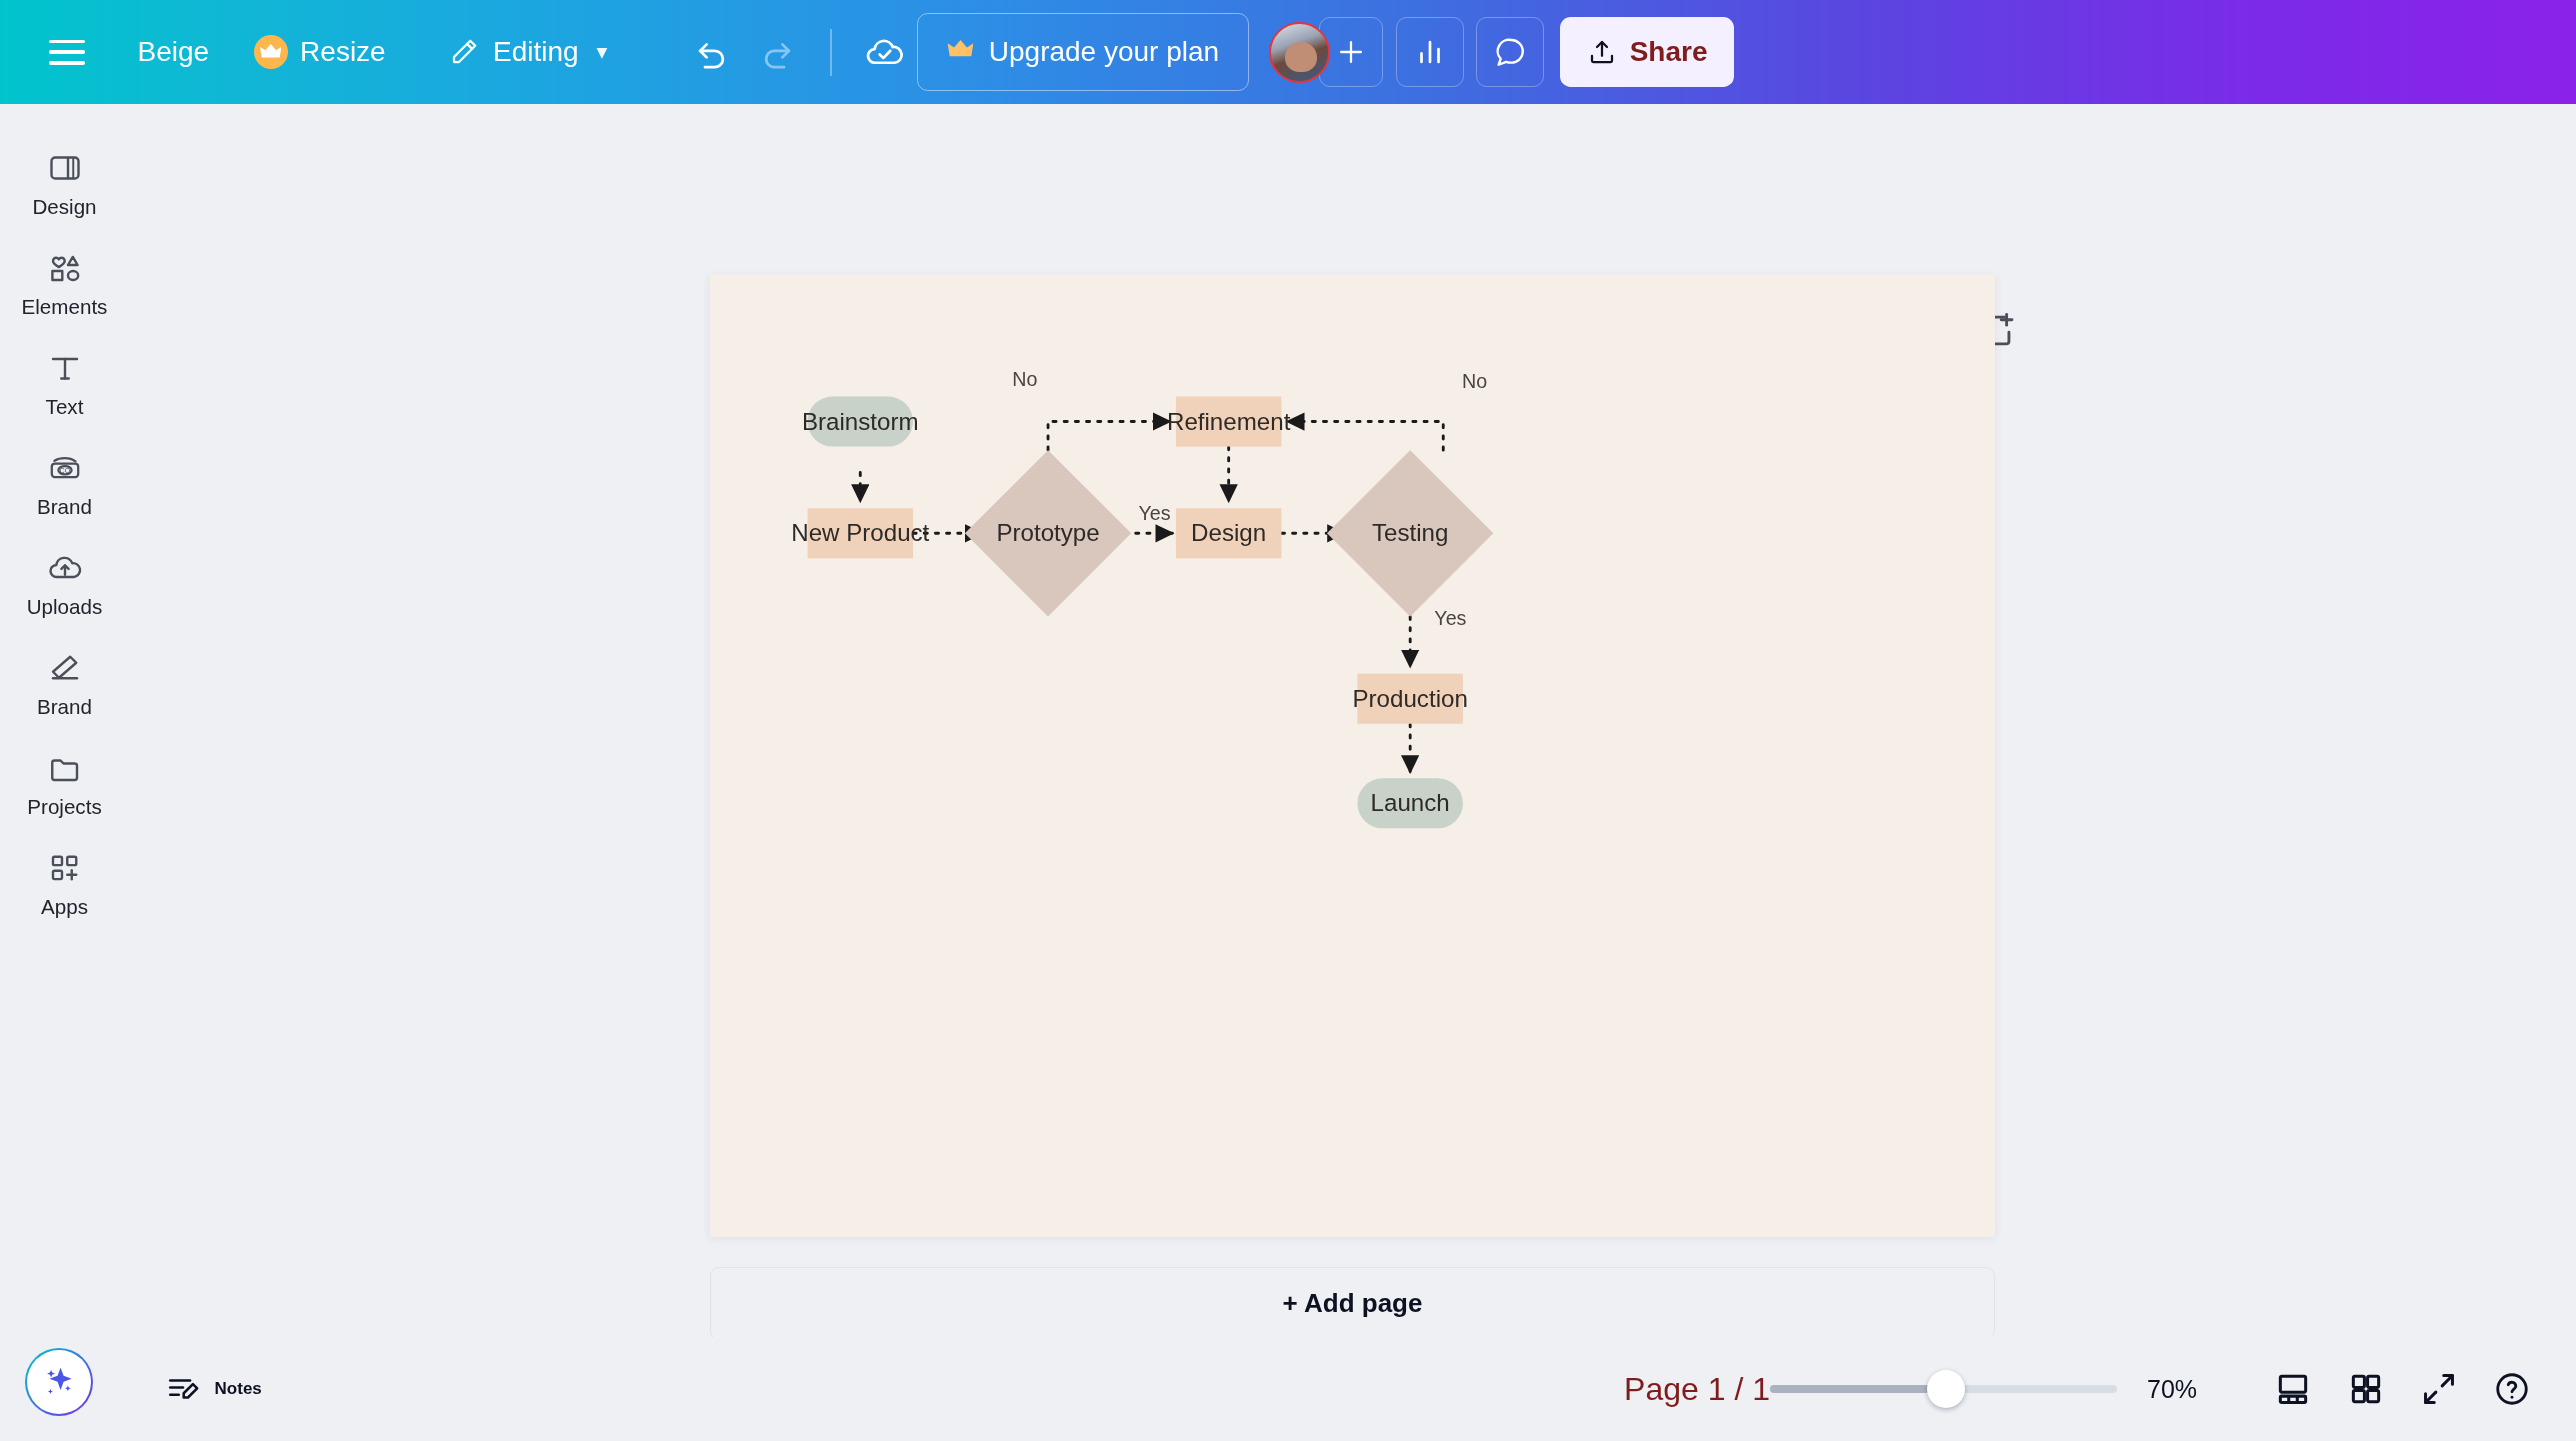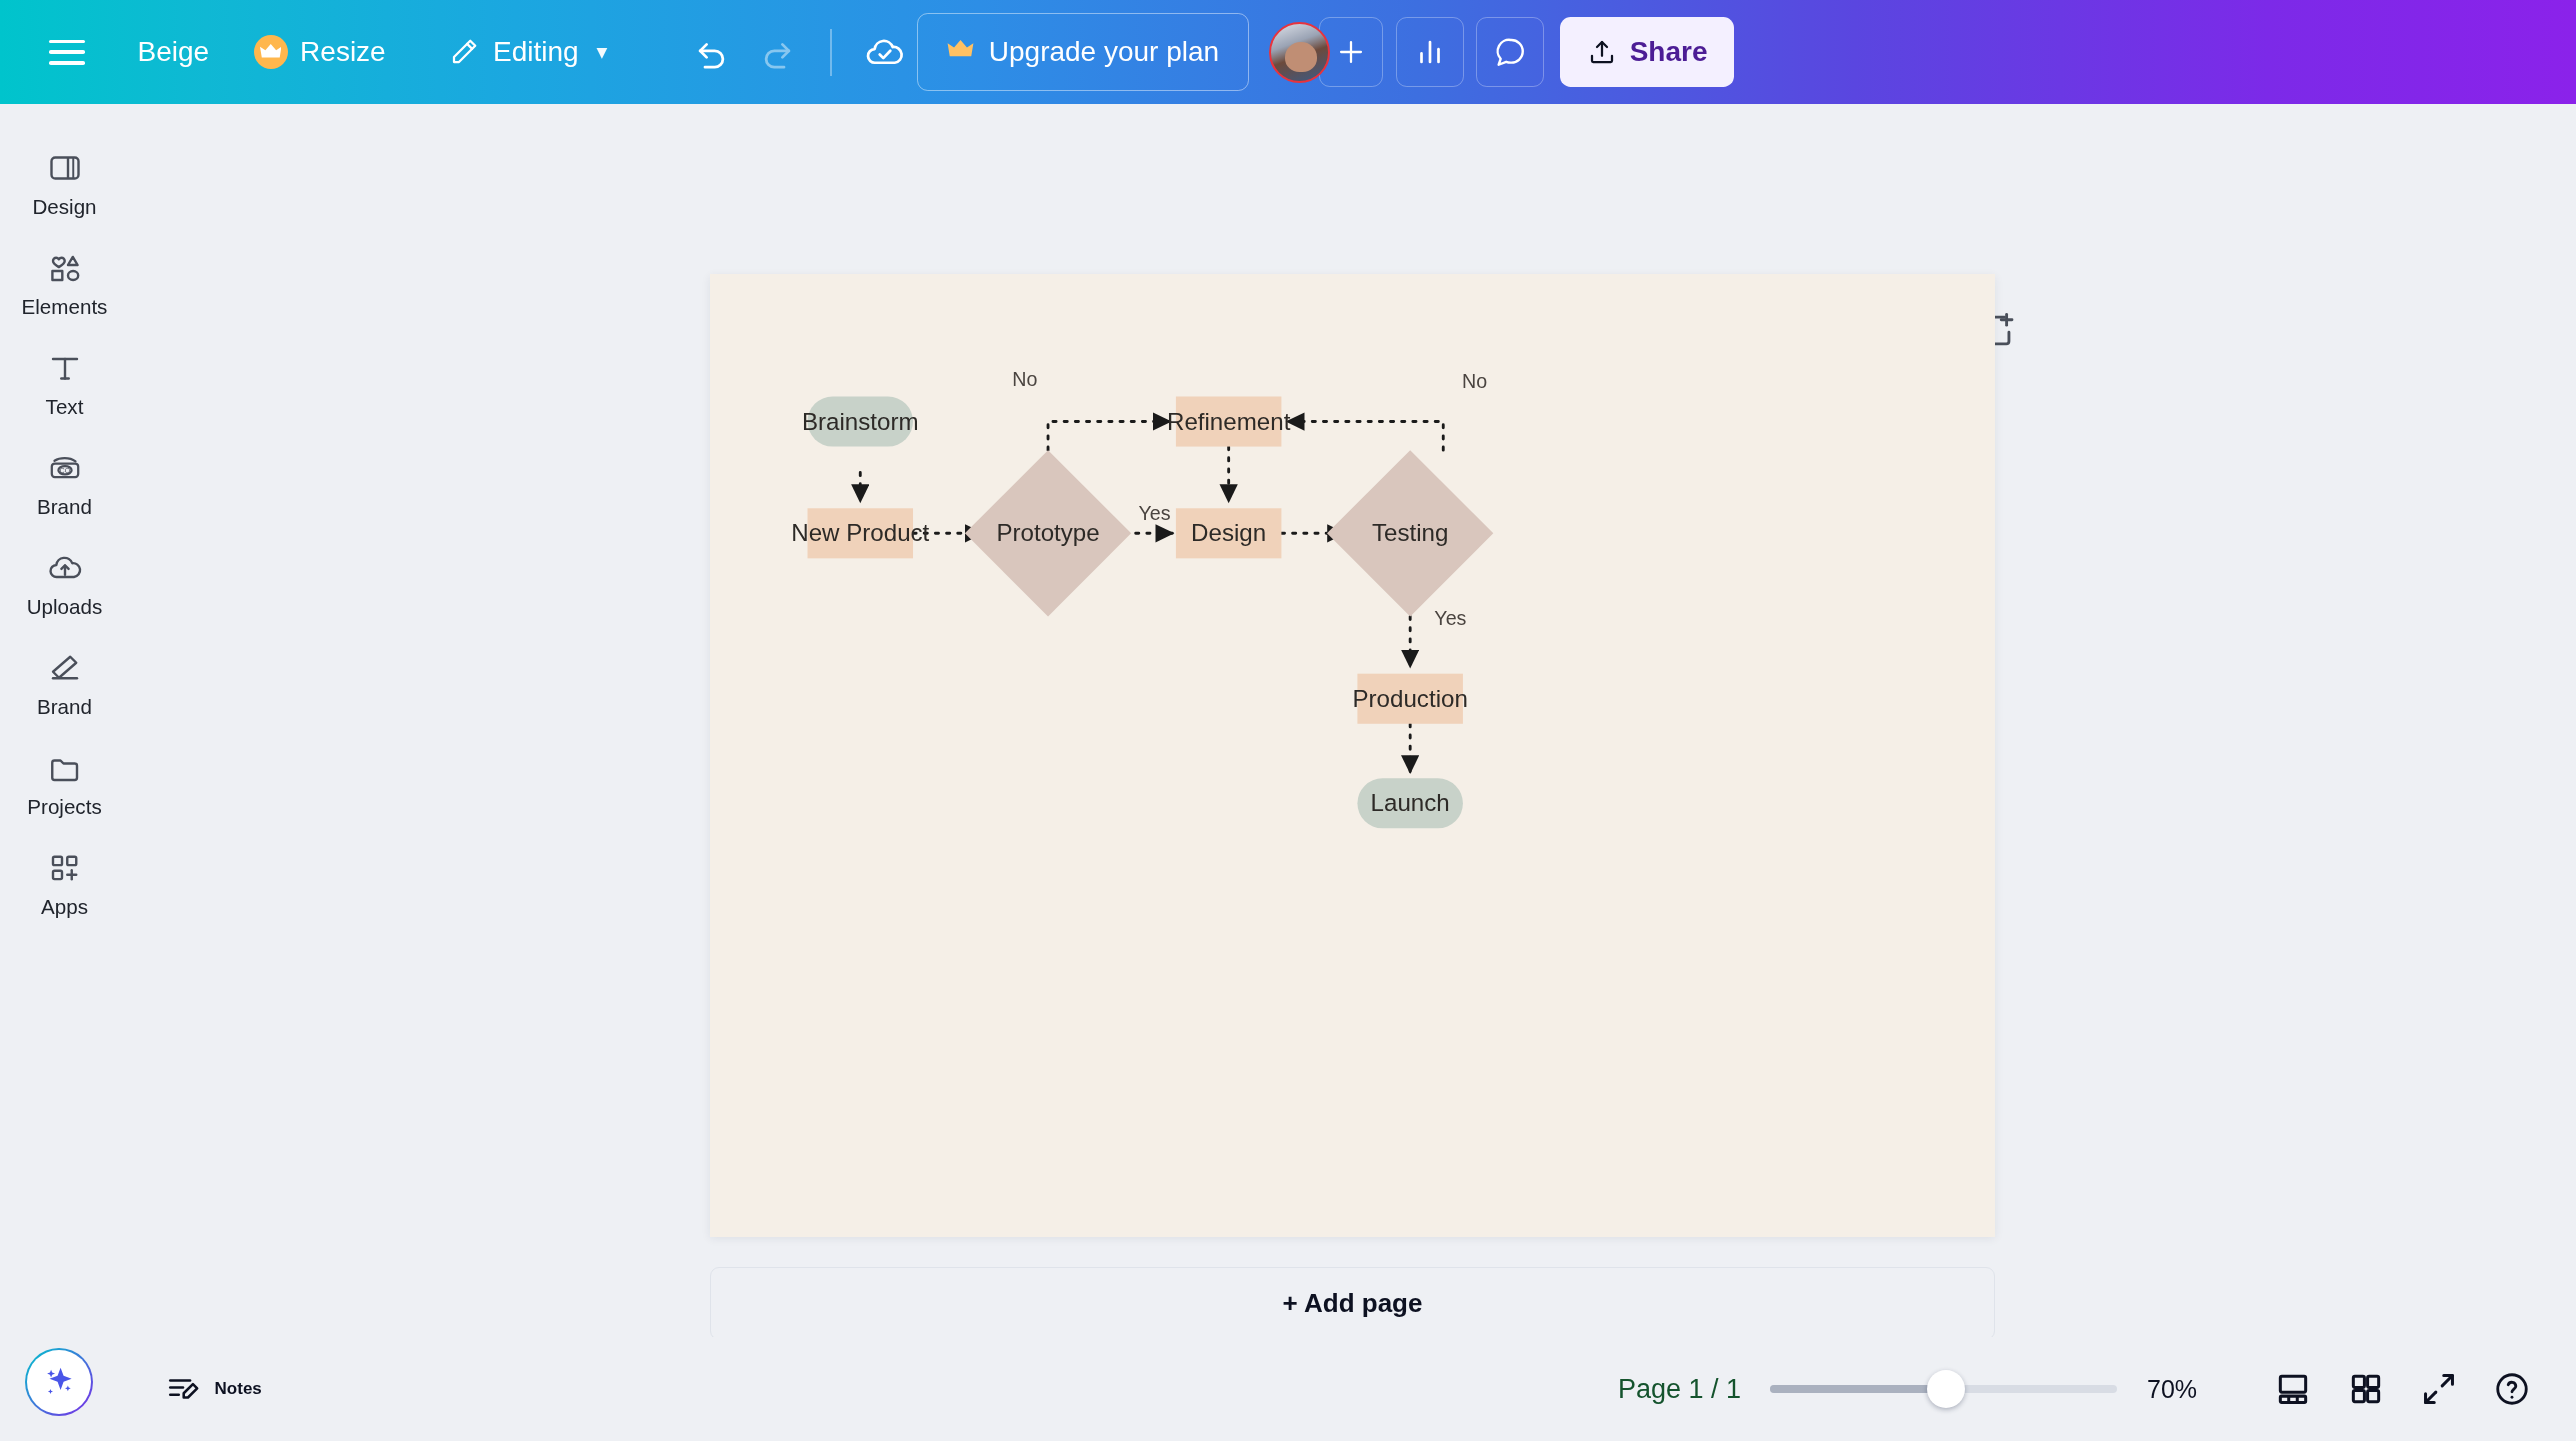--- a/index.html
+++ b/index.html
@@ -78,21 +78,21 @@
     width: 64px; height: 70px; border-radius: 10.7px;
     border: 1.8px solid rgba(255,255,255,.3); margin-left: -10.7px;
     font-size: 36px; font-weight: 300;
   }
   #analytics-btn, #comments-btn {
     width: 68px; height: 70px; border-radius: 10.7px;
     border: 1.8px solid rgba(255,255,255,.3); margin-left: 12.5px;
   }
   #share-btn {
     height: 70px; padding: 0 27px; border-radius: 10.7px;
-    background: #f4f0ff; color: #4c1d95;
+    background: #f4f0ff; color: #7f1d1d;
     font-size: 28px; font-weight: 600; gap: 12.5px;
     margin-left: 16px; margin-right: 30px;
   }
 
   
   #sidebar {
     position: absolute; left: 0; top: 104px;
     width: 129px; height: 1338px;
     background: #eef0f4;
     display: flex; flex-direction: column; align-items: center;
@@ -168,21 +168,21 @@
   }
   #notes-btn {
     display: flex; align-items: center; gap: 14.3px;
     margin-left: 152px; height: 59px; padding: 0 14.3px; border-radius: 9px;
     font-size: 17px; font-weight: 700; color: #0d1121; cursor: pointer;
   }
   #bb-right {
     margin-left: auto; display: flex; align-items: center; gap: 0;
     padding-right: 32px;
   }
-  #page-indicator { font-size: 27px; color: #14532d; margin-right: 29px; white-space: nowrap; }
+  #page-indicator { font-size: 32px; color: #7f1d1d; white-space: nowrap; }
   #zoom-slider { position: relative; width: 347px; height: 36px; display:flex; align-items:center; cursor:pointer; }
   .zs-track { position:absolute; left:0; right:0; height:8px; border-radius:4.5px; background:#d8dce4; }
   .zs-fill { position:absolute; left:0; width: 175px; height:8px; border-radius:4.5px; background:#aab1bf; }
   .zs-thumb { position:absolute; left:157px; width:38px; height:38px; border-radius:50%;
               background:#fff; box-shadow:0 1.8px 5.4px rgba(20,30,60,.3); }
   #zoom-value { font-size: 25px; color:#0d1121; margin-left: 30px; margin-right: 23px; width: 82px; }
   .bb-ico-btn { width: 64px; height: 64px; border-radius: 9px; display:flex;
                 align-items:center; justify-content:center; cursor:pointer; margin-left: 9px; }
 </style>
 </head>

